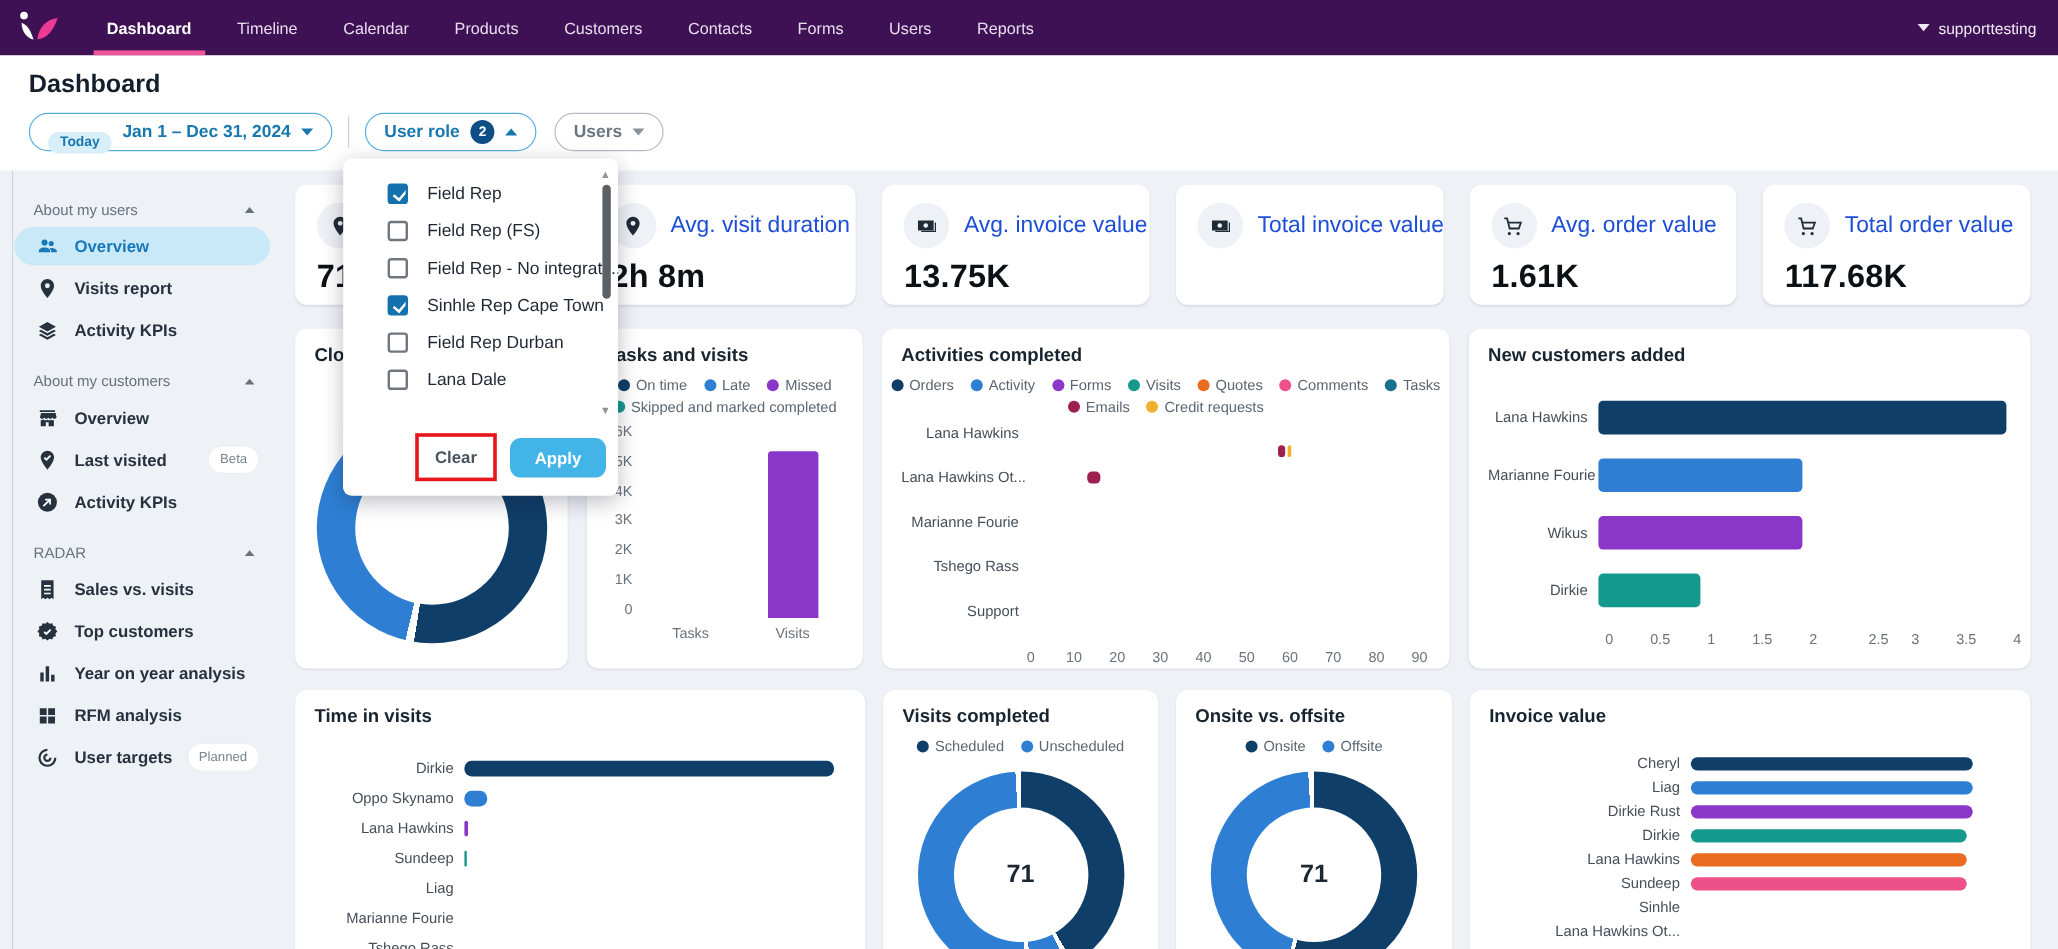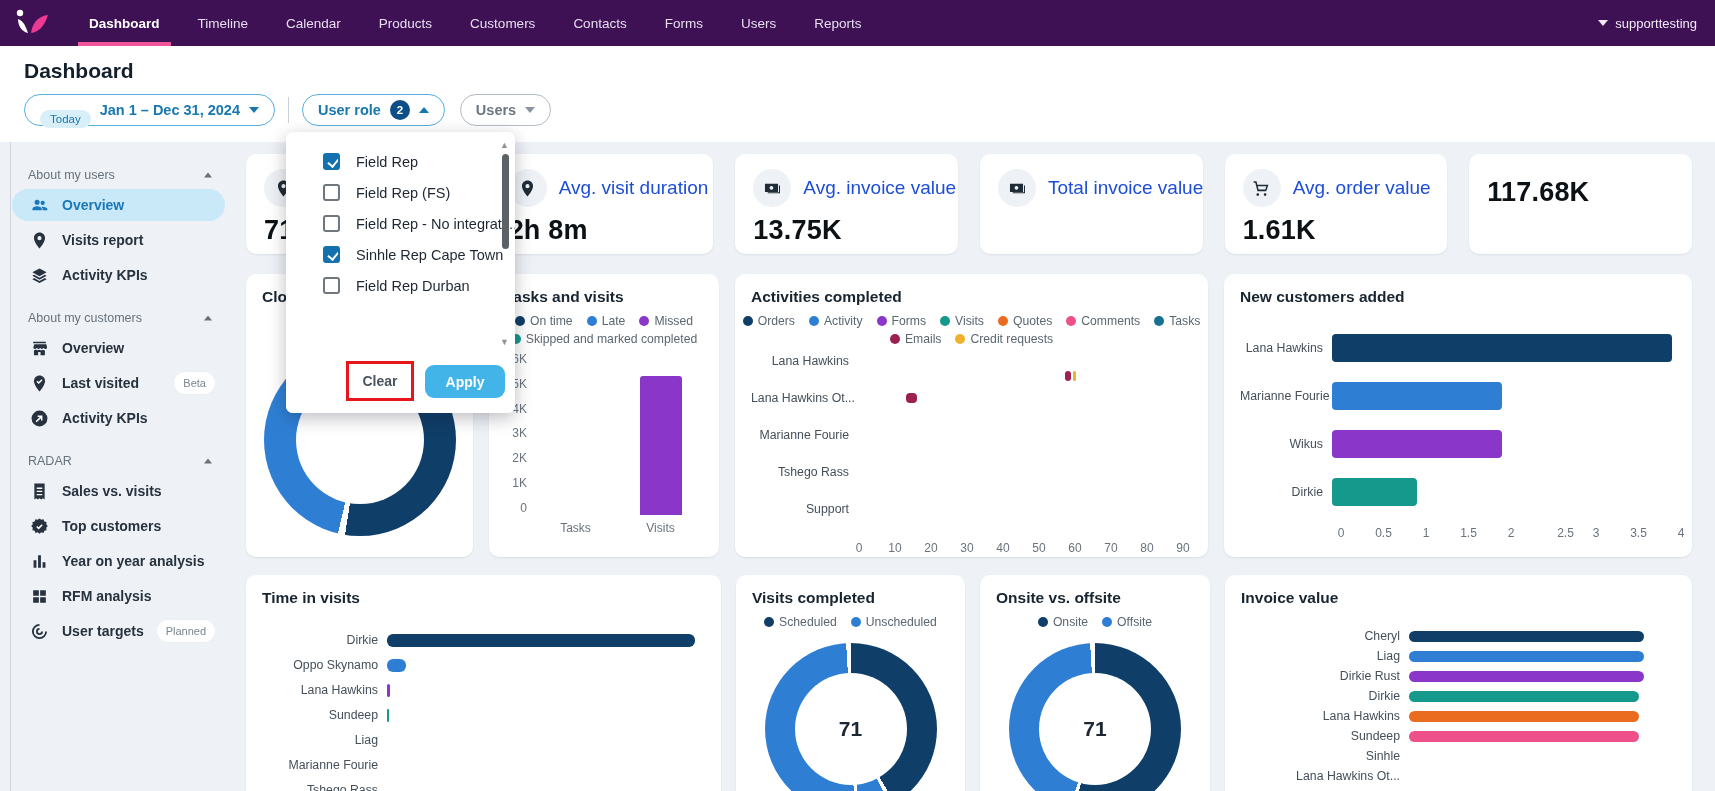--- a/index.html
+++ b/index.html
@@ -16,21 +16,21 @@
   .caret{display:inline-block;width:0;height:0;border-left:5px solid transparent;border-right:5px solid transparent;}
   .caret.down{border-top:6px solid currentColor;}
   .caret.up{border-bottom:6px solid currentColor;}
 
   
   .header{position:absolute;left:0;top:46px;width:1715px;height:96px;background:#fff;padding:13px 24px 0;z-index:5;}
   .page-title{font-size:21px;font-weight:bold;color:#131f2b;}
   .filters{display:flex;align-items:center;margin-top:11px;}
   .pill{display:inline-flex;align-items:center;gap:9px;height:32px;padding:0 15px;border:1.5px solid #57b0dd;border-radius:18px;background:#fff;cursor:pointer;}
   .pill.gray{border-color:#b4bdc6;color:#6b7680;}
-  .badge-today{background:#d8effa;color:#1878ae;font-size:11.5px;font-weight:normal;padding:3px 10px;border-radius:12px;margin-top:17px;}
+  .badge-today{background:#d8effa;color:#1878ae;font-size:11.5px;font-weight:bold;padding:3px 10px;border-radius:12px;margin-top:17px;}
   .pill .lbl{color:#1878ae;font-weight:bold;font-size:14.5px;}
   .pill.gray .lbl{color:#6b7680;}
   .count-badge{width:20px;height:20px;border-radius:50%;background:#0e4e87;color:#fff;font-size:11.5px;font-weight:bold;display:flex;align-items:center;justify-content:center;}
   .f-divider{width:1px;height:26px;background:#c9d0d8;margin:0 13px;}
   .pill .caret{color:#1878ae;}
   .pill.gray .caret{color:#8a949e;}
 
   
   .sidebar{position:absolute;left:0;top:142px;width:233px;bottom:0;padding:22px 0 0 0;}
   .sidebar::before{content:"";position:absolute;left:10px;top:0;bottom:0;width:1px;background:#cfd5dc;}
@@ -328,20 +328,28 @@
           <span class="kpi-ic">
             <svg viewBox="0 0 24 24">
               <path d="M7.3 18a1.7 1.7 0 1 0 0 3.4 1.7 1.7 0 0 0 0-3.4zm9.2 0a1.7 1.7 0 1 0 0 3.4 1.7 1.7 0 0 0 0-3.4zM6.2 5l-.5-2.2H2v2h2.2L6.9 15.4h11l2.9-8.2H6.9L6.2 5zm2.2 8.4L7.2 9.2h11l-1.5 4.2H8.4z"></path>
             </svg>
           </span>
           <span class="kpi-title">Avg. order value</span>
         </div>
         <div class="kpi-value">1.61K</div>
       </div>
       <div class="card kpi">
+        <div class="kpi-head">
+          <span class="kpi-ic">
+            <svg viewBox="0 0 24 24">
+              <path d="M7.3 18a1.7 1.7 0 1 0 0 3.4 1.7 1.7 0 0 0 0-3.4zm9.2 0a1.7 1.7 0 1 0 0 3.4 1.7 1.7 0 0 0 0-3.4zM6.2 5l-.5-2.2H2v2h2.2L6.9 15.4h11l2.9-8.2H6.9L6.2 5zm2.2 8.4L7.2 9.2h11l-1.5 4.2H8.4z"></path>
+            </svg>
+          </span>
+          <span class="kpi-title">Total order value</span>
+        </div>
         <div class="kpi-value">117.68K</div>
       </div>
     </div>
 
   <div class="row1">
     <div class="card">
       <div class="chart-title">Clo</div>
       <div class="donut-wrap" style="margin-top:28px;">
           <div class="donut" style="height: 192px; width: 192px; background: conic-gradient(rgb(15, 62, 104) 0%, rgb(15, 62, 104) 52.5%, rgb(255, 255, 255) 52.5%, rgb(255, 255, 255) 53.7%, rgb(46, 127, 212) 53.7%, rgb(46, 127, 212) 96.7%, rgb(255, 255, 255) 96.7%, rgb(255, 255, 255) 97.9%, rgb(255, 255, 255) 97.9%, rgb(255, 255, 255) 100%);">
             <div class="hole" style="height: 128px; width: 128px;"></div>
@@ -736,20 +744,24 @@
         <span>Field Rep - No integrati...</span>
       </div>
       <div class="opt checked">
         <span class="cbx"></span>
         <span>Sinhle Rep Cape Town</span>
       </div>
       <div class="opt">
         <span class="cbx"></span>
         <span>Field Rep Durban</span>
       </div>
+      <div class="opt">
+        <span class="cbx"></span>
+        <span>Lana Dale</span>
+      </div>
     </div>
   <span class="sbar-arrow" style="top:9px;">▲</span>
   <div class="sbar-thumb"></div>
   <span class="sbar-arrow" style="top:206px;">▼</span>
   <div class="panel-footer">
     <div class="red-box">
       <button class="clear-btn">Clear</button>
     </div>
     <button class="apply-btn">Apply</button>
   </div>

